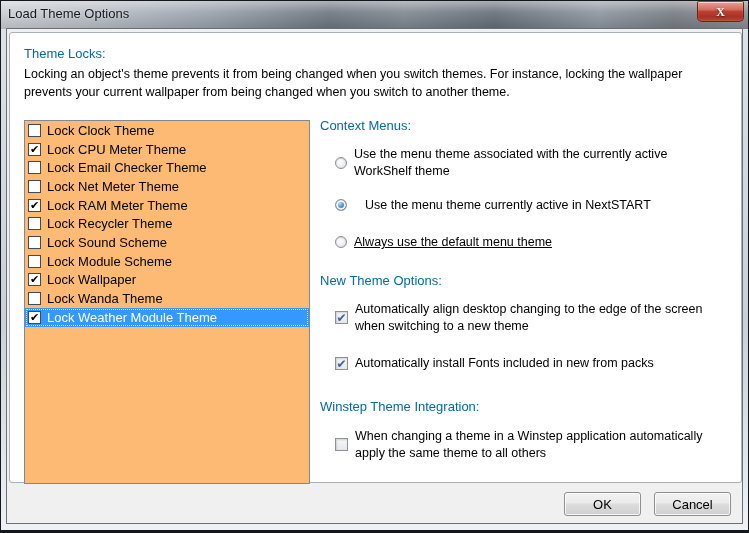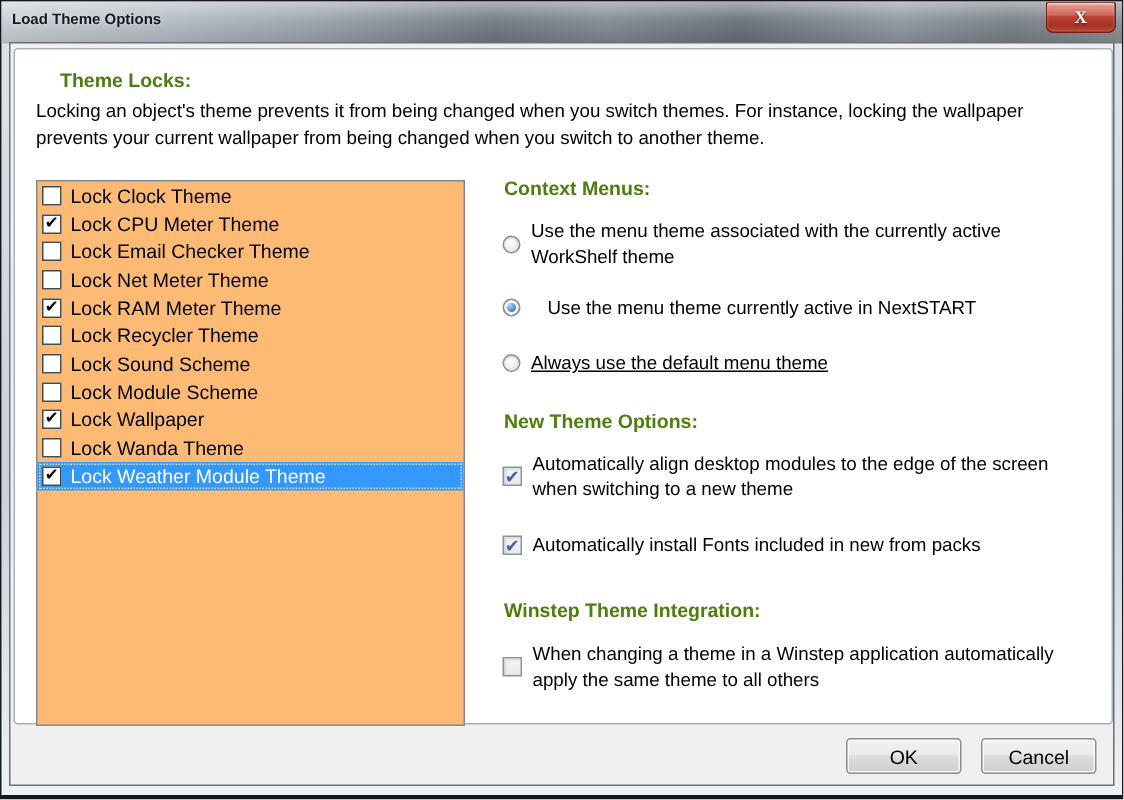--- a/index.html
+++ b/index.html
@@ -14,21 +14,21 @@
 
   
   .titlebar {
     position:absolute; left:0; top:0; right:0; height:28px;
     background:
       linear-gradient(180deg, rgba(255,255,255,0.45) 0%, rgba(255,255,255,0.10) 40%, rgba(0,0,0,0.10) 100%),
       linear-gradient(90deg,#c9ced4 0%,#b4bbc3 14%,#97a0aa 28%,#6b747e 44%,#7d868f 54%,#636c76 66%,#8b949e 80%,#747b82 90%,#888d92 100%);
   }
   .title {
     position:absolute; left:7px; top:0; line-height:26px;
-    font-size:10px; color:#15191d; text-shadow:0 0 3px rgba(255,255,255,0.55);font-weight:bold;
+    font-size:13px; color:#15191d; text-shadow:0 0 3px rgba(255,255,255,0.55);
   }
   .close-btn {
     position:absolute; top:0; right:4px; width:47px; height:21px;
     border:1px solid #771d14; border-top-color:#9a4138; border-radius:2px 2px 5px 5px;
     background:linear-gradient(180deg,#e6a294 0%,#d4685a 42%,#bb4335 48%,#a93124 78%,#b44a31 100%);
     box-shadow:inset 0 1px 0 rgba(255,255,255,0.55), inset 0 0 2px rgba(255,255,255,0.25);
     text-align:center; cursor:default;
   }
   .close-btn .x {
     font-family:"Liberation Serif","DejaVu Serif",serif;
@@ -40,21 +40,21 @@
   .client {
     position:absolute; left:6px; right:6px; top:28px; bottom:7px;
     background:#f0f0f0; box-shadow:0 0 0 1px #6a7076;
   }
 
   .panel {
     position:absolute; left:2px; top:3px; width:733px; height:451px;
     background:#ffffff; border:1px solid #aab0b8; border-radius:3px;
   }
 
-  .heading { position:absolute; font-size:13px; font-weight:bold; color:#4d7c0f;margin-left:16px; }
+  .heading { position:absolute; font-size:13px; font-weight:normal; color:#0369a1; }
 
   .desc {
     position:absolute; left:14px; top:32px; width:712px;
     font-size:12.5px; color:#000000; line-height:18px; white-space:pre-line;
   }
 
   
   .listbox {
     position:absolute; left:14px; top:87px; width:286px; height:364px;
     border:1px solid #828790; background:#fdba74; overflow:hidden;
@@ -187,21 +187,21 @@
       </div>
       <div class="opt-row" style="top:201px;text-decoration:underline;">
         <span class="radio"></span>
         <div class="opt-label">Always use the default menu theme</div>
       </div>
 
       <div class="heading" style="left:310px; top:240px;text-align:center;">New Theme Options:</div>
 
       <div class="opt-row" style="top:268px;">
         <span class="cbx right-cbx on">✔</span>
-        <div class="opt-label">Automatically align desktop modules to the edge of the screen
+        <div class="opt-label">Automatically align desktop changing to the edge of the screen
 when switching to a new theme</div>
       </div>
       <div class="opt-row" style="top:322px;">
         <span class="cbx right-cbx on">✔</span>
         <div class="opt-label">Automatically install Fonts included in new from packs</div>
       </div>
 
       <div class="heading" style="left:310px; top:366px;">Winstep Theme Integration:</div>
 
       <div class="opt-row" style="top:395px;">

